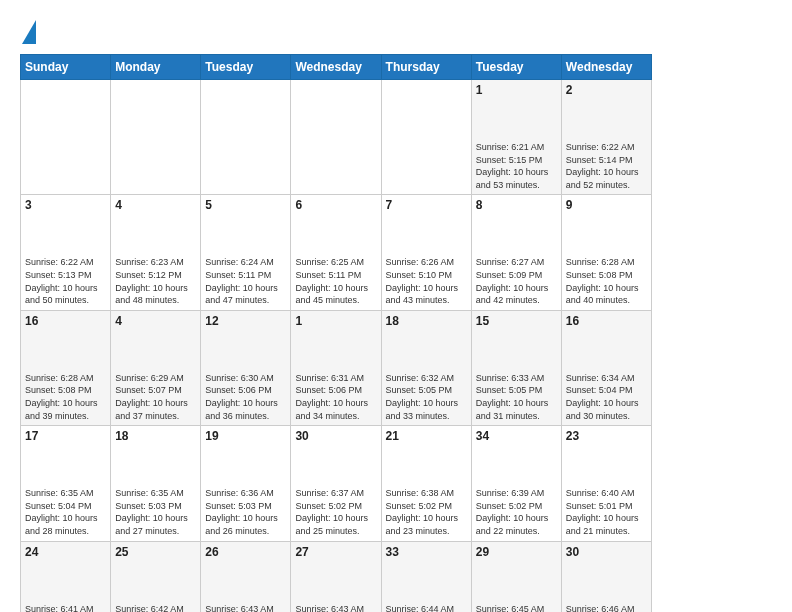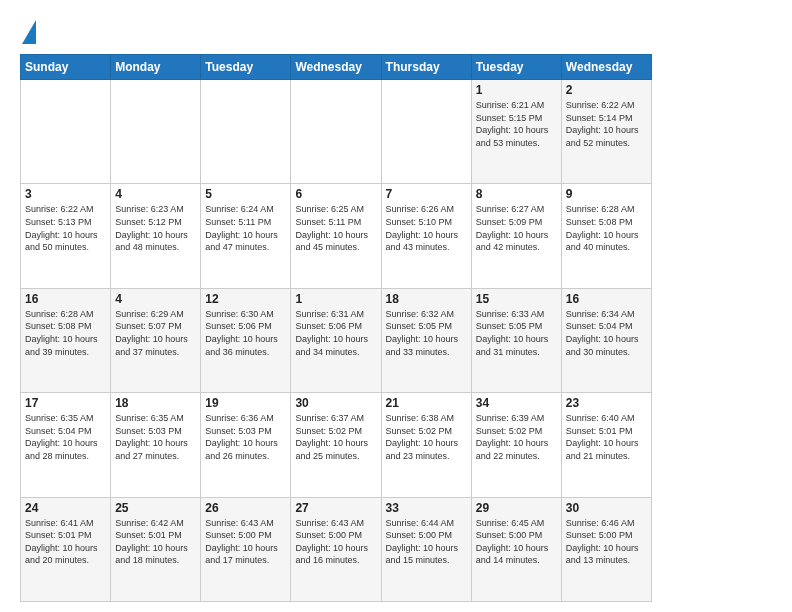--- a/index.html
+++ b/index.html
@@ -83,20 +83,21 @@
       font-size: 12px;
       font-weight: bold;
       color: #222;
       display: block;
       margin-bottom: 2px;
     }
     .day-info {
       font-size: 9px;
       color: #333;
       line-height: 1.4;
+      margin-top: 44px;
     }
     td.empty {
       background: #fff !important;
     }
   </style>
 </head>
 <body>
 
 <div class="page">
   <div class="header">

